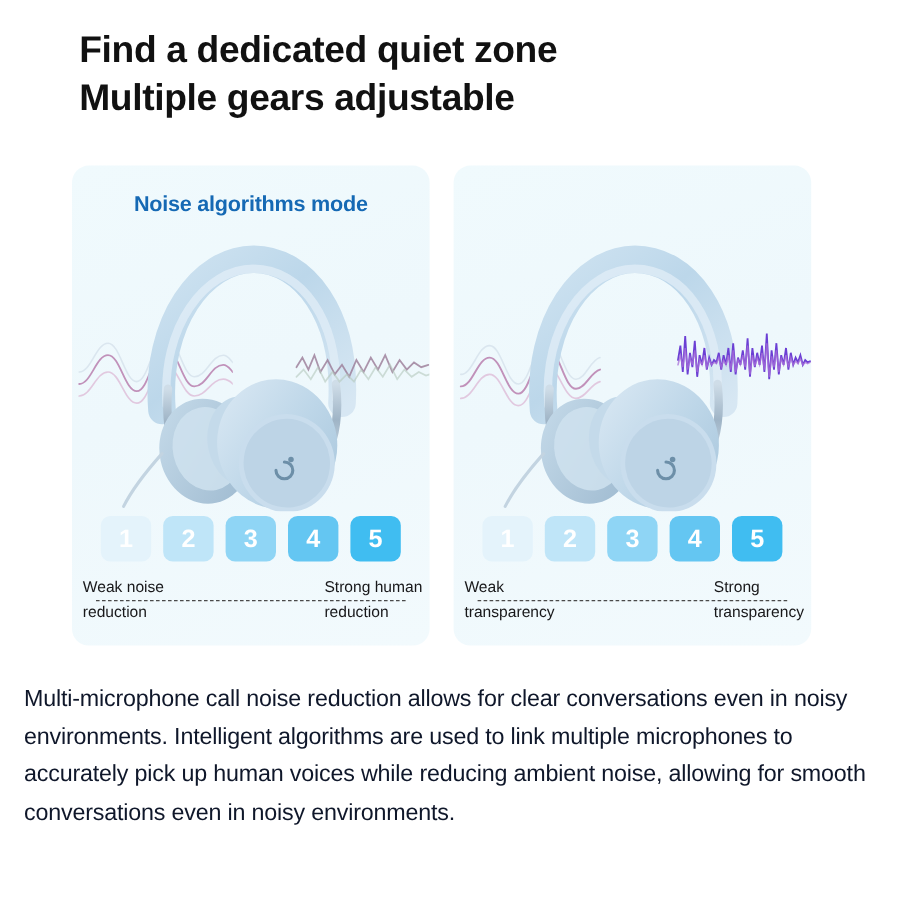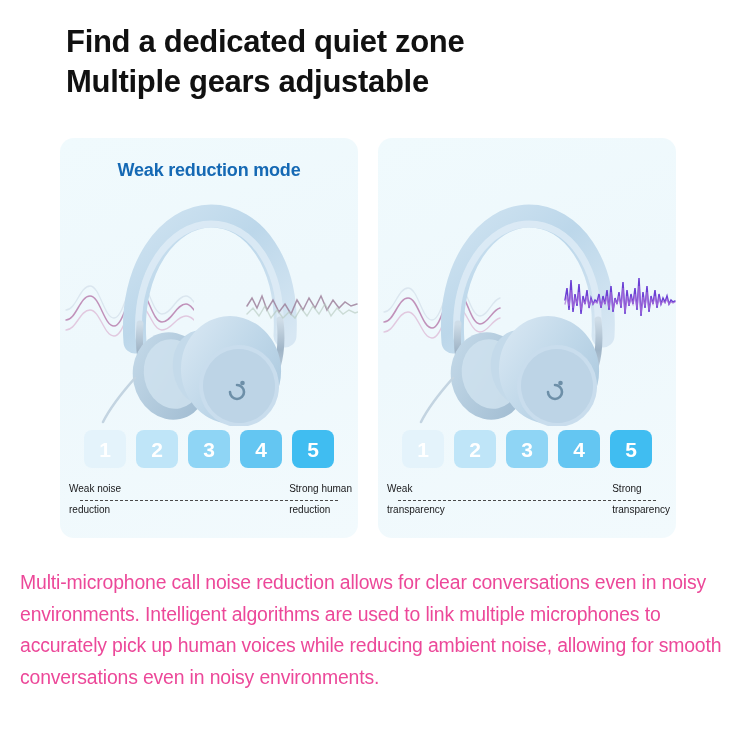--- a/index.html
+++ b/index.html
@@ -120,56 +120,56 @@
   .scale-dash {
     position: absolute;
     left: 20px;
     right: 20px;
     top: 22px;
     border-top: 1.6px dashed #4a4a4a;
   }
   .scale-label {
     position: absolute;
     top: 0;
-    font-size: 10px;
+    font-size: 13px;
     line-height: 21px;
     color: #18181a;
     font-weight: 400;
   }
   .scale-label span { display: block; }
   .scale-left  { left: 9px;  text-align: left;  }
   .scale-right { right: 6px; text-align: left; }
 
   
   .paragraph {
     position: absolute;
     left: 20px;
     top: 567px;
     width: 718px;
     font-size: 19.4px;
     line-height: 31.5px;
-    color: #ec4899;
+    color: #0f172a;
     letter-spacing: -0.15px;
   }
 </style>
 </head>
 <body>
 
 <div id="page">
 
   <div class="heading">
     <div class="heading-line">Find a dedicated quiet zone</div>
     <div class="heading-line">Multiple gears adjustable</div>
   </div>
 
   <div class="cards">
 
     <div class="card">
 
-      <div class="card-title">Weak reduction mode</div>
+      <div class="card-title">Noise algorithms mode</div>
 
       <svg class="wave wave-left" width="130" height="86" viewBox="0 0 130 86">
         <path d="M2,60 C12,60 16,36 26,36 C36,36 40,66 50,66 C60,66 64,30 74,30 C84,30 88,62 98,62 C108,62 112,44 122,44 C126,44 128,48 130,50" fill="none" stroke="#b87fae" stroke-width="1.5" stroke-linecap="round" opacity="0.85"></path>
         <path d="M2,70 C12,70 16,50 26,50 C36,50 40,76 50,76 C60,76 64,44 74,44 C84,44 88,70 98,70 C108,70 112,56 122,56 C126,56 128,58 130,60" fill="none" stroke="#d9a8cc" stroke-width="1.4" stroke-linecap="round" opacity="0.6"></path>
         <path d="M2,50 C12,50 16,26 26,26 C36,26 40,58 50,58 C60,58 64,20 74,20 C84,20 88,54 98,54 C108,54 112,36 122,36 C126,36 128,40 130,42" fill="none" stroke="#cbd7e4" stroke-width="1.3" stroke-linecap="round" opacity="0.55"></path>
       </svg>
 
       <div class="hp-stage">
         <svg class="hp-svg" width="220" height="226" viewBox="0 0 220 226">
           <defs>

